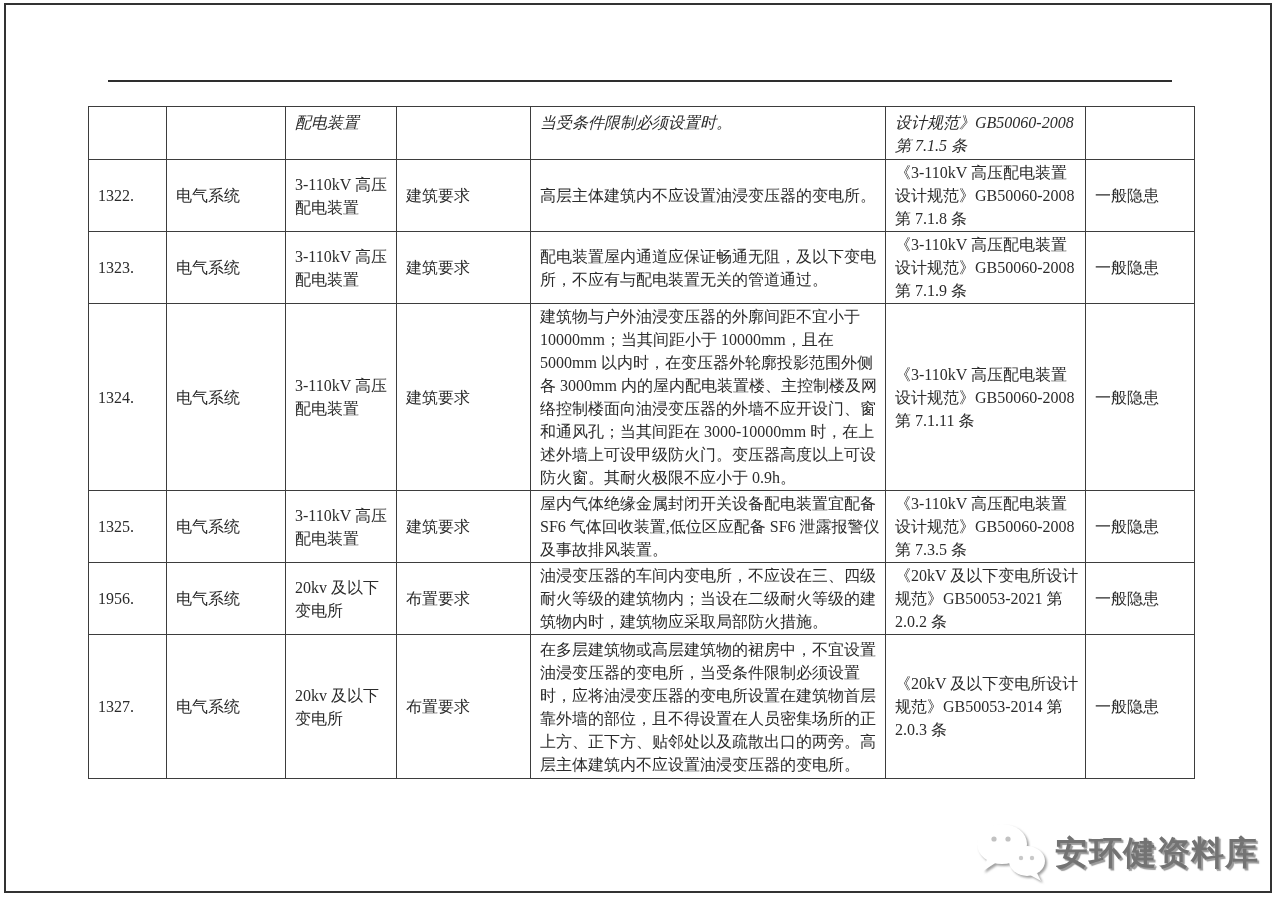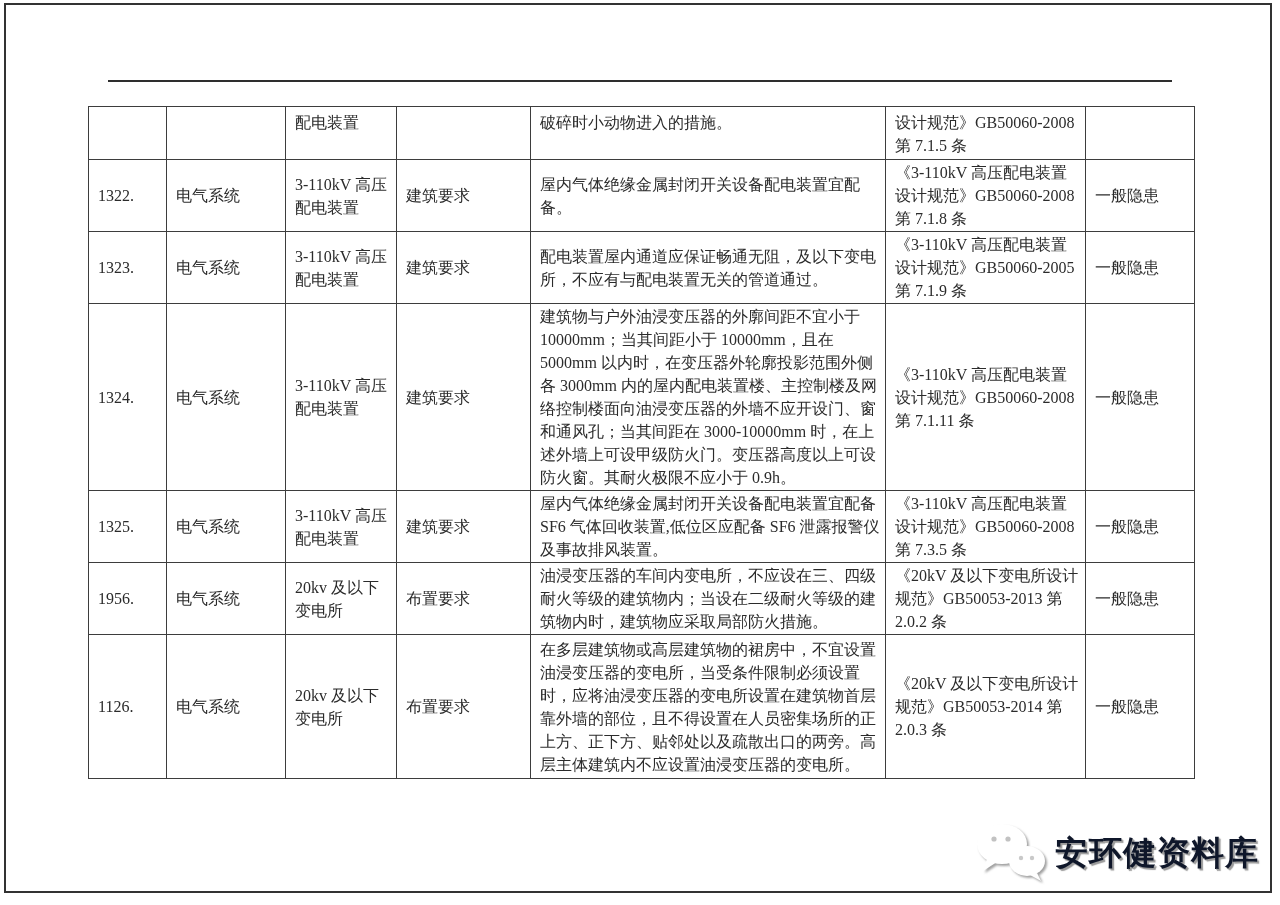--- a/index.html
+++ b/index.html
@@ -21,35 +21,35 @@
     border-collapse:collapse; table-layout:fixed; width:1106px;
     font-size:16px; line-height:23px;
   }
   table.doc td {
     border:1px solid #3d3d3d; vertical-align:middle;
     padding:1px 5px 1px 9px; overflow:hidden;
     word-break:break-word;
   }
   td.c-desc { padding-right:6px; }
   td.c-ref  { padding-right:4px; line-height:23px;margin-top:18px; }
-  tr.r0 { height:53px; }
+  tr.r0 { height:53px;font-style:italic; }
   tr.r1 { height:71px; }
   tr.r2 { height:70px; }
   tr.r3 { height:185px; }
   tr.r4 { height:72px; }
   tr.r5 { height:71px; }
   tr.r6 { height:144px; }
   tr.r0 td { vertical-align:top; padding-top:4px; }
   .watermark {
     position:absolute; left:975px; top:822px; width:275px; height:62px;
     display:flex; align-items:center; gap:8px;
   }
   .wm-icon { flex:0 0 auto; filter:drop-shadow(2px 2px 1px rgba(145,145,145,0.85)); }
   .wm-text {
-    font-size:33px; font-weight:bold; color:#0f172a; letter-spacing:1px;
+    font-size:33px; font-weight:bold; color:#737373; letter-spacing:1px;
     text-shadow:2px 2px 1px #9a9a9a, 1px 1px 0 #c0c0c0;
     white-space:nowrap;
   }
 </style>
 </head>
 <body>
 
 <div class="page">
   <div class="frame"></div>
   <div class="top-rule"></div>
@@ -63,40 +63,40 @@
         <col style="width:355px">
         <col style="width:200px">
       <col style="width:109px">
     </colgroup>
     <tbody>
       <tr class="r0">
         <td class="c-no"></td>
         <td class="c-sys"></td>
         <td class="c-eq">配电装置</td>
         <td class="c-cat"></td>
-        <td class="c-desc">破碎时小动物进入的措施。</td>
+        <td class="c-desc">当受条件限制必须设置时。</td>
         <td class="c-ref">设计规范》GB50060-2008 第 7.1.5 条</td>
         <td class="c-haz"></td>
       </tr>
       <tr class="r1">
         <td class="c-no">1322.</td>
         <td class="c-sys">电气系统</td>
         <td class="c-eq">3-110kV 高压配电装置</td>
         <td class="c-cat">建筑要求</td>
-        <td class="c-desc">屋内气体绝缘金属封闭开关设备配电装置宜配备。</td>
+        <td class="c-desc">高层主体建筑内不应设置油浸变压器的变电所。</td>
         <td class="c-ref">《3-110kV 高压配电装置设计规范》GB50060-2008 第 7.1.8 条</td>
         <td class="c-haz">一般隐患</td>
       </tr>
       <tr class="r2">
         <td class="c-no">1323.</td>
         <td class="c-sys">电气系统</td>
         <td class="c-eq">3-110kV 高压配电装置</td>
         <td class="c-cat">建筑要求</td>
         <td class="c-desc">配电装置屋内通道应保证畅通无阻，及以下变电所，不应有与配电装置无关的管道通过。</td>
-        <td class="c-ref">《3-110kV 高压配电装置设计规范》GB50060-2005 第 7.1.9 条</td>
+        <td class="c-ref">《3-110kV 高压配电装置设计规范》GB50060-2008 第 7.1.9 条</td>
         <td class="c-haz">一般隐患</td>
       </tr>
       <tr class="r3">
         <td class="c-no">1324.</td>
         <td class="c-sys">电气系统</td>
         <td class="c-eq">3-110kV 高压配电装置</td>
         <td class="c-cat">建筑要求</td>
         <td class="c-desc">建筑物与户外油浸变压器的外廓间距不宜小于10000mm；当其间距小于 10000mm，且在 5000mm 以内时，在变压器外轮廓投影范围外侧各 3000mm 内的屋内配电装置楼、主控制楼及网络控制楼面向油浸变压器的外墙不应开设门、窗和通风孔；当其间距在 3000-10000mm 时，在上述外墙上可设甲级防火门。变压器高度以上可设防火窗。其耐火极限不应小于 0.9h。</td>
         <td class="c-ref">《3-110kV 高压配电装置设计规范》GB50060-2008 第 7.1.11 条</td>
         <td class="c-haz">一般隐患</td>
@@ -109,25 +109,25 @@
         <td class="c-desc">屋内气体绝缘金属封闭开关设备配电装置宜配备 SF6 气体回收装置,低位区应配备 SF6 泄露报警仪及事故排风装置。</td>
         <td class="c-ref">《3-110kV 高压配电装置设计规范》GB50060-2008 第 7.3.5 条</td>
         <td class="c-haz">一般隐患</td>
       </tr>
       <tr class="r5">
         <td class="c-no">1956.</td>
         <td class="c-sys">电气系统</td>
         <td class="c-eq">20kv 及以下变电所</td>
         <td class="c-cat">布置要求</td>
         <td class="c-desc">油浸变压器的车间内变电所，不应设在三、四级耐火等级的建筑物内；当设在二级耐火等级的建筑物内时，建筑物应采取局部防火措施。</td>
-        <td class="c-ref">《20kV 及以下变电所设计规范》GB50053-2013 第 2.0.2 条</td>
+        <td class="c-ref">《20kV 及以下变电所设计规范》GB50053-2021 第 2.0.2 条</td>
         <td class="c-haz">一般隐患</td>
       </tr>
       <tr class="r6">
-        <td class="c-no">1126.</td>
+        <td class="c-no">1327.</td>
         <td class="c-sys">电气系统</td>
         <td class="c-eq">20kv 及以下变电所</td>
         <td class="c-cat">布置要求</td>
         <td class="c-desc">在多层建筑物或高层建筑物的裙房中，不宜设置油浸变压器的变电所，当受条件限制必须设置时，应将油浸变压器的变电所设置在建筑物首层靠外墙的部位，且不得设置在人员密集场所的正上方、正下方、贴邻处以及疏散出口的两旁。高层主体建筑内不应设置油浸变压器的变电所。</td>
         <td class="c-ref">《20kV 及以下变电所设计规范》GB50053-2014 第 2.0.3 条</td>
         <td class="c-haz">一般隐患</td>
       </tr>
     </tbody>
   </table>
 

